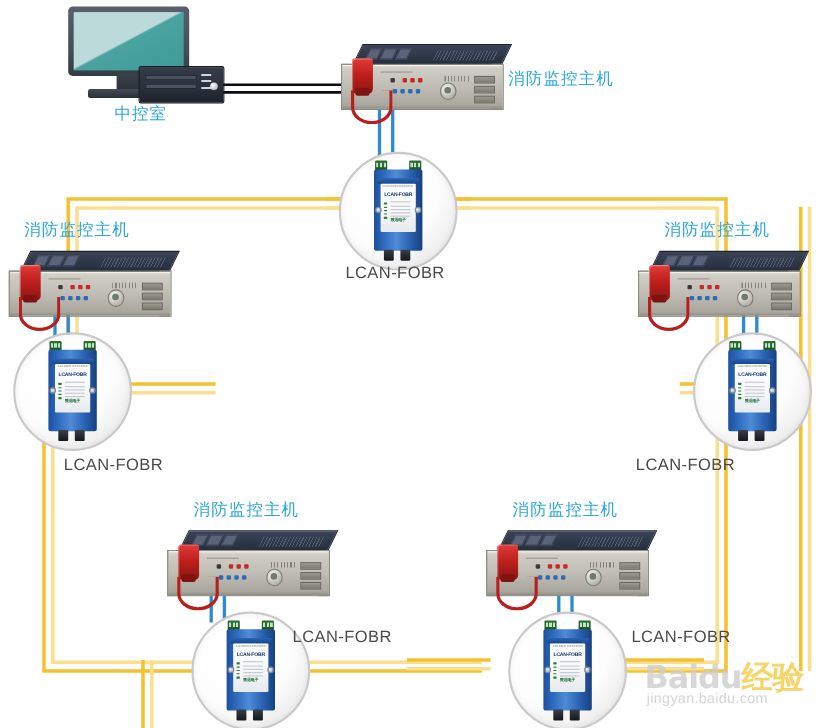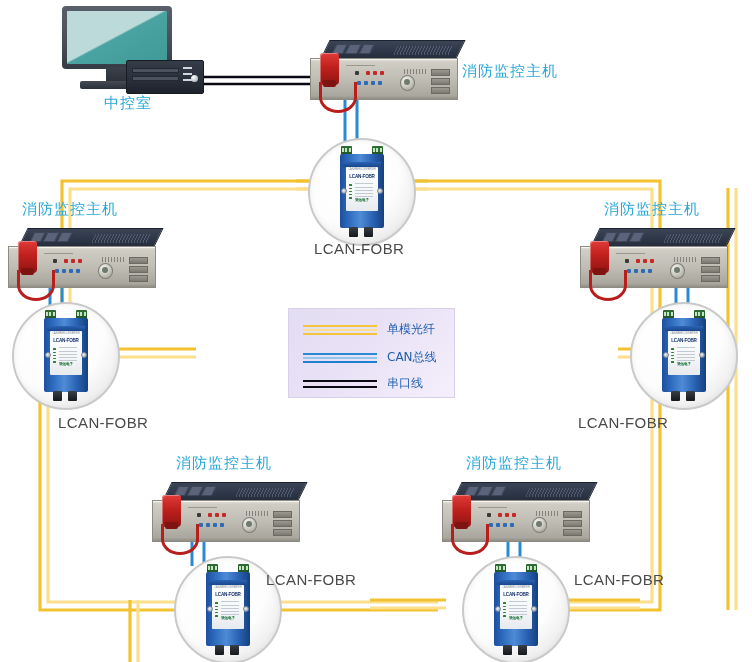--- a/index.html
+++ b/index.html
@@ -714,40 +714,21 @@
       <div class="scrw" style="left:1px;top:46%;"></div>
         <div class="scrw" style="right:1px;top:46%;"></div>
       <div class="fbot">
           <b style="left:20%;"></b>
           <b style="left:54%;"></b>
         </div>
     </div>
   </div>
   <div class="lbl lbl-dev" style="left:574px;top:571px;">LCAN-FOBR</div>
 
-  <div id="legend">
-    <div class="leg-row" style="top:14px;">
-      <div class="leg-swatch">
-        <div class="sw-line" style="top:2px;background:#f4c43a;"></div>
-        <div class="sw-line" style="top:6px;background:#fbe08e;"></div>
-        <div class="sw-line" style="top:10px;background:#f4c43a;"></div>
-      </div>
-      <div class="leg-text">单模光纤</div>
-    </div>
-    <div class="leg-row" style="top:42px;">
-      <div class="leg-swatch">
-        <div class="sw-line" style="top:2px;background:#2a8bd4;"></div>
-        <div class="sw-line" style="top:6px;background:#8fc6ea;"></div>
-        <div class="sw-line" style="top:10px;background:#1f7fd0;"></div>
-      </div>
-      <div class="leg-text">CAN总线</div>
-    </div>
-    <div class="leg-row" style="top:68px;">
-      <div class="leg-swatch">
-        <div class="sw-line" style="top:3px;background:#0a0a14;"></div>
-        <div class="sw-line" style="top:9px;background:#0a0a14;"></div>
-      </div>
-      <div class="leg-text">串口线</div>
-    </div>
-  </div>
-
+
+  <div id="watermark">
+    <div id="wm-main">
+      <span>Baidu</span><span class="jy">经验</span>
+    </div>
+    <div id="wm-sub">jingyan.baidu.com</div>
+  </div>
 
 </div>
 
 </body></html>

